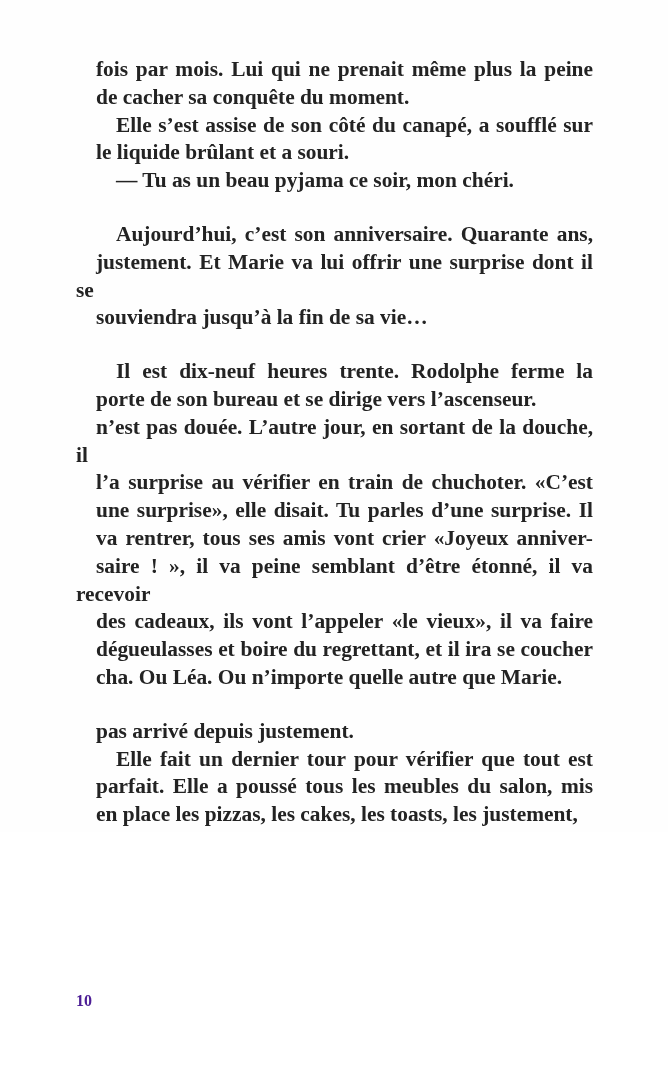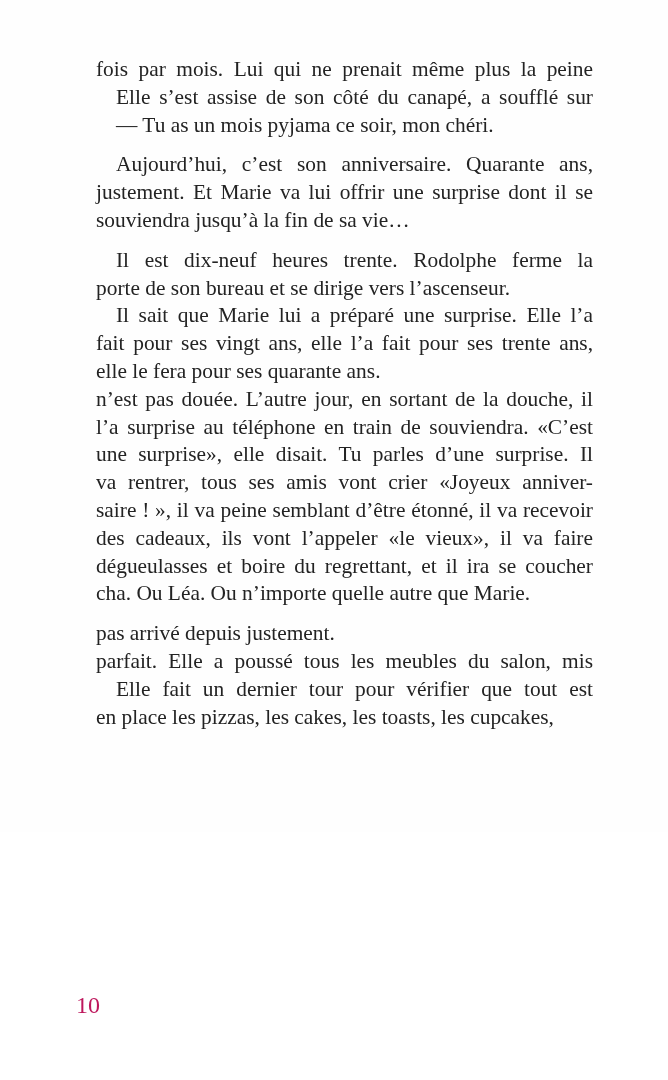--- a/index.html
+++ b/index.html
@@ -13,104 +13,102 @@
       position: relative;
       overflow: hidden;
     }
     .page {
       position: absolute;
       left: 0;
       top: 0;
       width: 668px;
       height: 832px;
       background: #fefefe;
+      font-weight: bold;
     }
     .text-block {
       position: absolute;
       left: 76px;
       top: 56px;
       width: 517px;
       font-family: "Liberation Serif", "DejaVu Serif", serif;
       font-size: 21.4px;
       line-height: 27.8px;
       color: #232323;
       text-align: justify;
       hyphens: none;
     }
     .para {
       margin: 0;
       text-indent: 20px;
       text-align: justify;
       text-align-last: left;
     }
     .para.gap-before {
-      margin-top: 12px;
+      margin-top: 26px;
     }
     .line {
       display: block;
       text-align: justify;
       text-align-last: justify;
       white-space: nowrap;
     }
     .line.last {
       text-align-last: left;
     }
     .line.indent {
       padding-left: 20px;
     }
     .page-number {
       position: absolute;
       left: 76px;
       top: 992px;
       font-family: "Liberation Serif", "DejaVu Serif", serif;
-      font-size: 24px;
-      color: #be185d;
+      font-size: 16px;
+      color: #4c1d95;
     }
   </style>
 </head>
 <body>
 
 <div class="page">
   <div class="text-block" id="text-block">
       <div class="para">
         <span class="line" style="white-space: normal; text-align-last: justify;">fois par mois. Lui qui ne prenait même plus la peine</span>
+        <span class="line last">de cacher sa conquête du moment.</span>
       </div>
       <div class="para">
         <span class="line indent" style="white-space: normal; text-align-last: justify;">Elle s’est assise de son côté du canapé, a soufflé sur</span>
+        <span class="line last">le liquide brûlant et a souri.</span>
       </div>
       <div class="para">
-        <span class="line indent last">— Tu as un mois pyjama ce soir, mon chéri.</span>
+        <span class="line indent last">— Tu as un beau pyjama ce soir, mon chéri.</span>
       </div>
       <div class="para gap-before">
         <span class="line indent" style="white-space: normal; text-align-last: justify;">Aujourd’hui, c’est son anniversaire. Quarante ans,</span>
         <span class="line" style="white-space: normal; text-align-last: justify;">justement. Et Marie va lui offrir une surprise dont il se</span>
         <span class="line last">souviendra jusqu’à la fin de sa vie…</span>
       </div>
       <div class="para gap-before">
         <span class="line indent" style="white-space: normal; text-align-last: justify;">Il est dix-neuf heures trente. Rodolphe ferme la</span>
         <span class="line last">porte de son bureau et se dirige vers l’ascenseur.</span>
       </div>
       <div class="para">
-        <span class="line indent" style="white-space: normal; text-align-last: justify;">Il sait que Marie lui a préparé une surprise. Elle l’a</span>
-        <span class="line" style="white-space: normal; text-align-last: justify;">fait pour ses vingt ans, elle l’a fait pour ses trente ans,</span>
-        <span class="line last">elle le fera pour ses quarante ans.</span>
-      </div>
-      <div class="para">
         <span class="line" style="white-space: normal; text-align-last: justify;">n’est pas douée. L’autre jour, en sortant de la douche, il</span>
-        <span class="line" style="white-space: normal; text-align-last: justify;">l’a surprise au téléphone en train de souviendra. «C’est</span>
+        <span class="line" style="white-space: normal; text-align-last: justify;">l’a surprise au vérifier en train de chuchoter. «C’est</span>
         <span class="line" style="white-space: normal; text-align-last: justify;">une surprise», elle disait. Tu parles d’une surprise. Il</span>
         <span class="line" style="white-space: normal; text-align-last: justify;">va rentrer, tous ses amis vont crier «Joyeux anniver-</span>
         <span class="line" style="white-space: normal; text-align-last: justify;">saire ! », il va peine semblant d’être étonné, il va recevoir</span>
         <span class="line" style="white-space: normal; text-align-last: justify;">des cadeaux, ils vont l’appeler «le vieux», il va faire</span>
         <span class="line" style="white-space: normal; text-align-last: justify;">dégueulasses et boire du regrettant, et il ira se coucher</span>
         <span class="line last">cha. Ou Léa. Ou n’importe quelle autre que Marie.</span>
       </div>
       <div class="para gap-before">
         <span class="line last">pas arrivé depuis justement.</span>
       </div>
       <div class="para">
+        <span class="line indent" style="white-space: normal; text-align-last: justify;">Elle fait un dernier tour pour vérifier que tout est</span>
         <span class="line" style="white-space: normal; text-align-last: justify;">parfait. Elle a poussé tous les meubles du salon, mis</span>
-        <span class="line indent" style="white-space: normal; text-align-last: justify;">Elle fait un dernier tour pour vérifier que tout est</span>
-        <span class="line last">en place les pizzas, les cakes, les toasts, les cupcakes,</span>
+        <span class="line last">en place les pizzas, les cakes, les toasts, les justement,</span>
       </div>
     </div>
   <div class="page-number">10</div>
 </div>
 
 </body></html>

